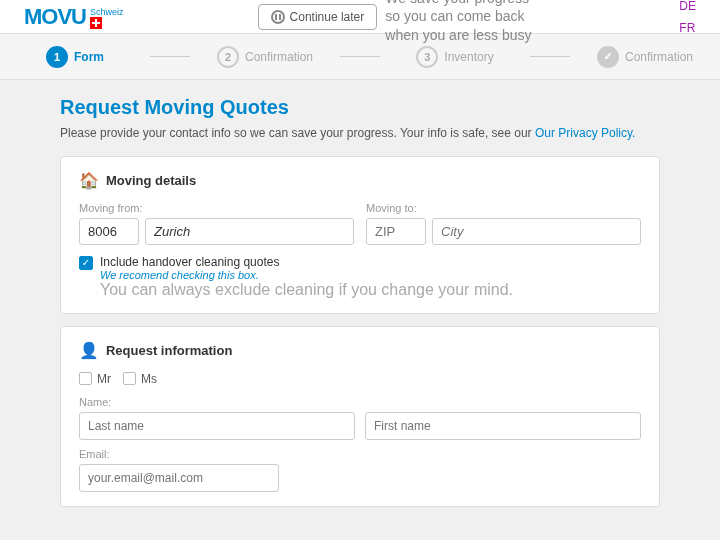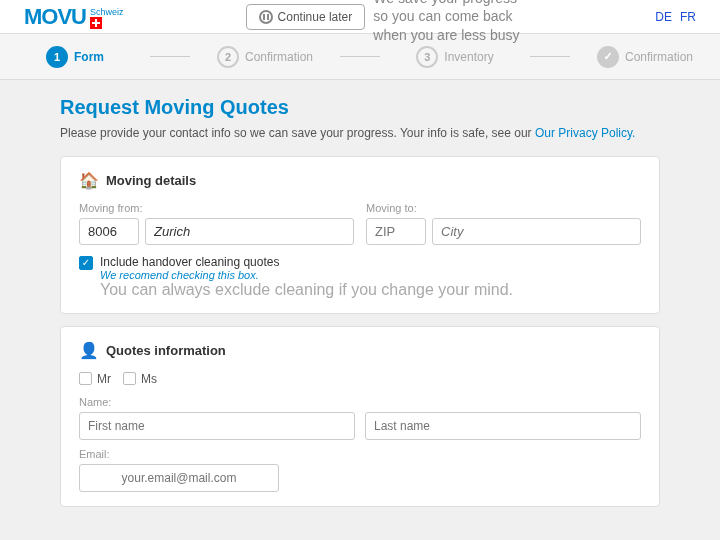--- a/index.html
+++ b/index.html
@@ -98,21 +98,22 @@
     .header-save-text {
       font-size: 14px;
       color: #888;
       max-width: 160px;
       line-height: 1.3;
     }
     .lang-switcher {
       display: flex;
       gap: 8px;
       font-size: 12px;
-      color: #1d4ed8;
+      color: #a21caf;
+      flex-direction: column;
     }
     .lang-switcher span {
       cursor: pointer;
     }
 
     
     .progress-bar {
       background: #f5f5f5;
       border-bottom: 1px solid #ddd;
       display: flex;
@@ -313,21 +314,20 @@
       font-size: 12px;
       color: #aaa;
     }
     .email-input {
       width: 200px;
       padding: 6px 8px;
       border: 1px solid #ccc;
       border-radius: 3px;
       font-size: 12px;
       color: #aaa;
-      text-align: center;
     }
 
     
     .footer {
       display: flex;
       justify-content: space-between;
       padding: 8px 60px;
       background: #f0f0f0;
     }
 
@@ -437,38 +437,38 @@
         <div>Include handover cleaning quotes</div>
         <div class="checkbox-recommend">We recomend checking this box.</div>
         <div class="checkbox-note">You can always exclude cleaning if you change your mind.</div>
       </div>
     </div>
   </div>
 
   <div class="card">
     <div class="card-title">
       <span class="card-icon">👤</span>
-      <span>Quotes information</span>
+      <span>Request information</span>
     </div>
 
     <div class="radio-row">
       <div class="radio-item">
         <div class="radio-box"></div>
         <span>Mr</span>
       </div>
       <div class="radio-item">
         <div class="radio-box"></div>
         <span>Ms</span>
       </div>
     </div>
 
     <div class="form-name-label">Name:</div>
     <div class="name-row">
+      <input class="name-input" type="text" placeholder="Last name" style="">
       <input class="name-input" type="text" placeholder="First name" style="">
-      <input class="name-input" type="text" placeholder="Last name" style="">
     </div>
 
     <div class="form-email-label">Email:</div>
     <input class="email-input" type="text" placeholder="your.email@mail.com" style="">
   </div>
 </div>
 
 <div class="footer">
   
   

